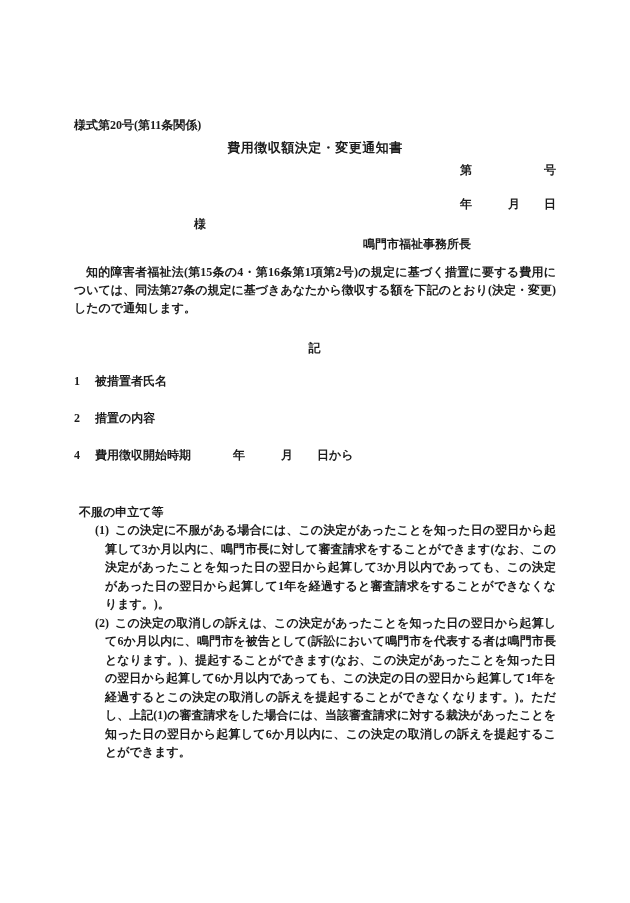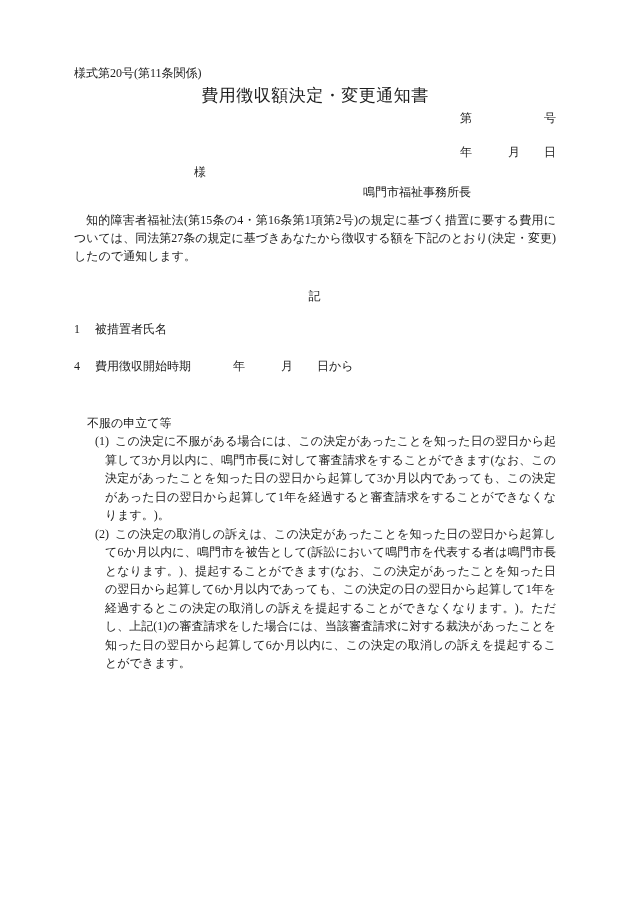--- a/index.html
+++ b/index.html
@@ -5,34 +5,35 @@
   html, body {
     margin: 0;
     padding: 0;
     background: #ffffff;
   }
   .page {
     position: relative;
     width: 630px;
     height: 903px;
     box-sizing: border-box;
-    padding: 64px 74px 0 74px;
+    padding: 116px 74px 0 74px;
     background: #ffffff;
     color: #1c1c1c;
     font-family: "Liberation Serif", "DejaVu Serif", serif;
     font-size: 12px;
     line-height: 18px;
     overflow: hidden;
+    font-weight: bold;
   }
   .form-number {
     text-align: left;
   }
   .doc-title {
     text-align: center;
-    font-size: 17px;
+    font-size: 13px;
     margin-top: 5px;
     letter-spacing: 0.5px;
   }
   .right-line {
     text-align: right;
   }
   .doc-no-line { margin-top: 4px; text-align: right; }
   .date-line { margin-top: 16px; }
   .addressee {
     margin-top: 2px;
@@ -68,21 +69,21 @@
   .item-value {
     position: absolute;
     top: 0;
   }
   .item-value.v2 { left: 273px; }
   .item-value.v3 { left: 159px; }
   .appeal {
     margin-top: 39px;
   }
   .appeal-heading {
-    margin: 0 0 0 13px;
+    margin: 0 0 0 5px;
   }
   .clause {
     margin: 0 0 0 31px;
     text-indent: -10px;
     text-align: justify;
     line-height: 18.5px;
   }
   .clause-num {
     display: inline-block;
     width: 20px;
@@ -109,20 +110,24 @@
   <p class="body-text">知的障害者福祉法(第15条の4・第16条第1項第2号)の規定に基づく措置に要する費用については、同法第27条の規定に基づきあなたから徴収する額を下記のとおり(決定・変更)したので通知します。</p>
 
   <div class="record-marker">記</div>
 
   <div class="items">
     <div class="item-row">
       <span class="item-num">1</span><span class="item-label">被措置者氏名</span>
       <span class="item-value v0"></span>
     </div>
     <div class="item-row">
+      <span class="item-num">2</span><span class="item-label">措置の内容</span>
+      <span class="item-value v1"></span>
+    </div>
+    <div class="item-row">
       <span class="item-num">4</span><span class="item-label">費用徴収開始時期</span>
       <span class="item-value v3">年　　　月　　日から</span>
     </div>
   </div>
 
   <div class="appeal">
     <div class="appeal-heading">不服の申立て等</div>
     <p class="clause"><span class="clause-num">(1)</span><span>この決定に不服がある場合には、この決定があったことを知った日の翌日から起算して3か月以内に、鳴門市長に対して審査請求をすることができます(なお、この決定があったことを知った日の翌日から起算して3か月以内であっても、この決定があった日の翌日から起算して1年を経過すると審査請求をすることができなくなります。)。</span></p>
     <p class="clause"><span class="clause-num">(2)</span><span>この決定の取消しの訴えは、この決定があったことを知った日の翌日から起算して6か月以内に、鳴門市を被告として(訴訟において鳴門市を代表する者は鳴門市長となります。)、提起することができます(なお、この決定があったことを知った日の翌日から起算して6か月以内であっても、この決定の日の翌日から起算して1年を経過するとこの決定の取消しの訴えを提起することができなくなります。)。ただし、上記(1)の審査請求をした場合には、当該審査請求に対する裁決があったことを知った日の翌日から起算して6か月以内に、この決定の取消しの訴えを提起することができます。</span></p>
   </div>

